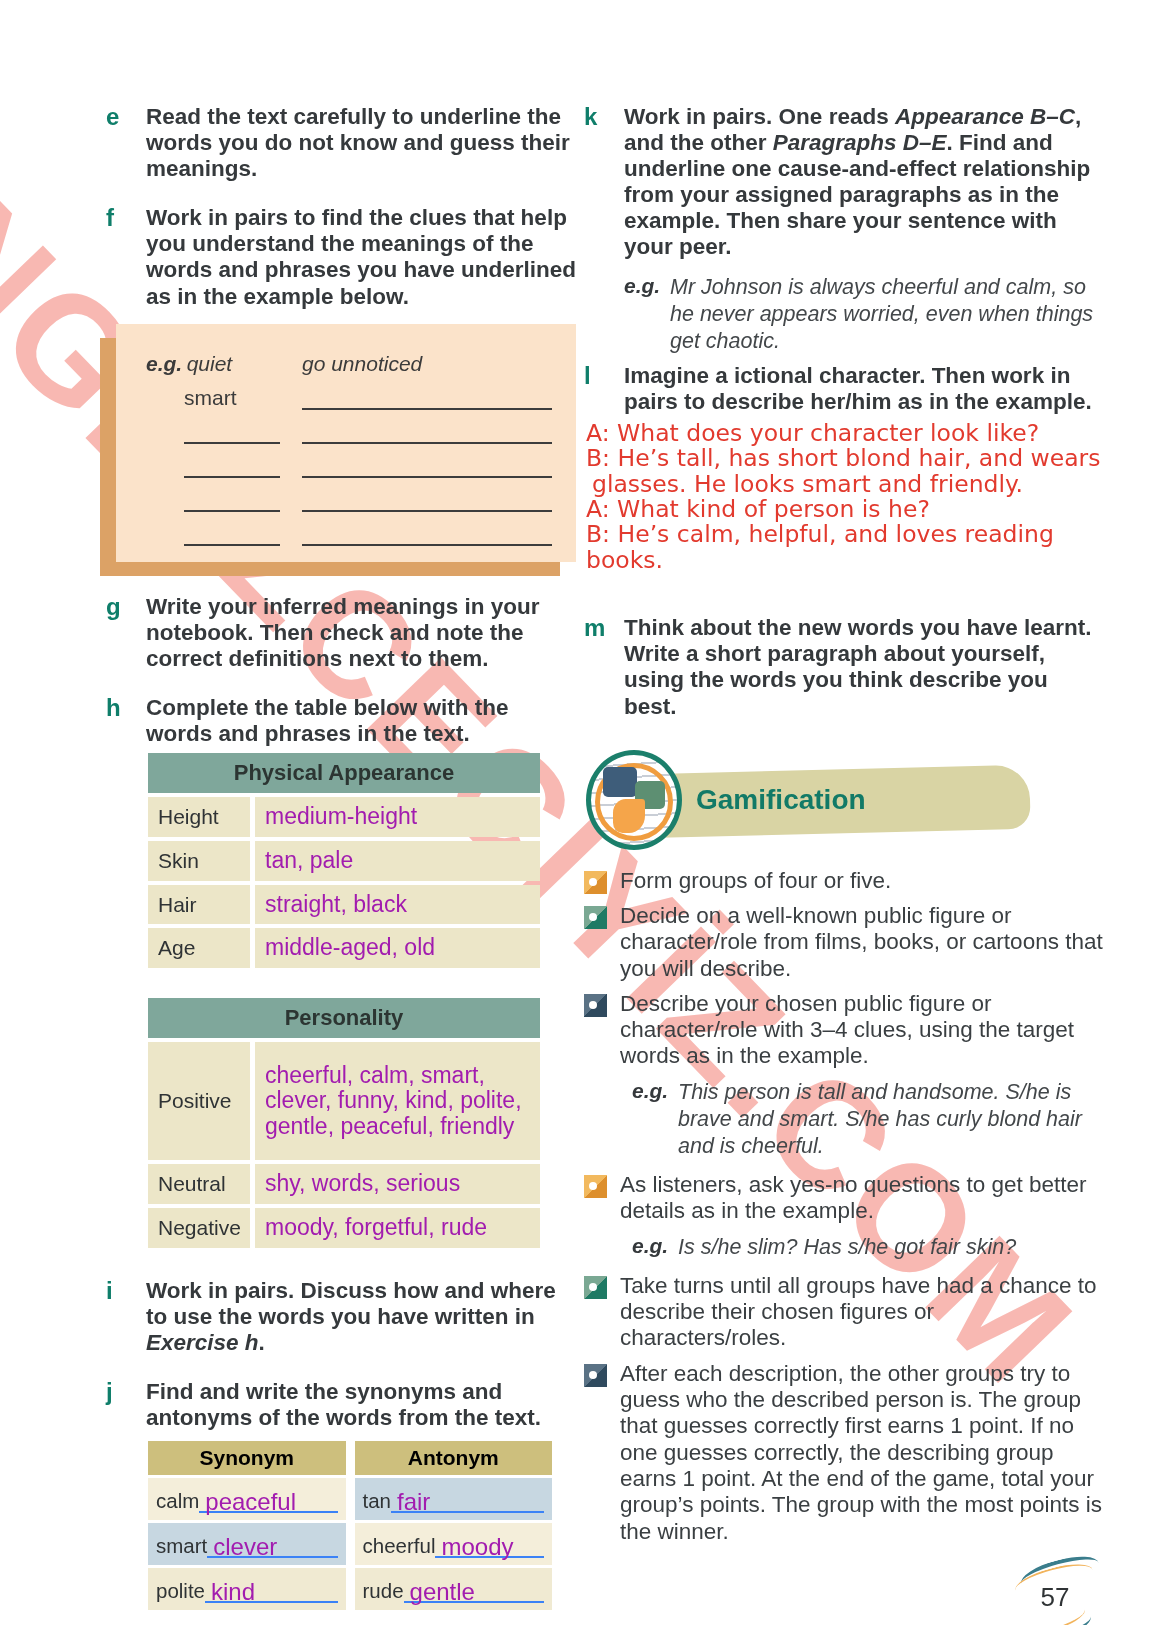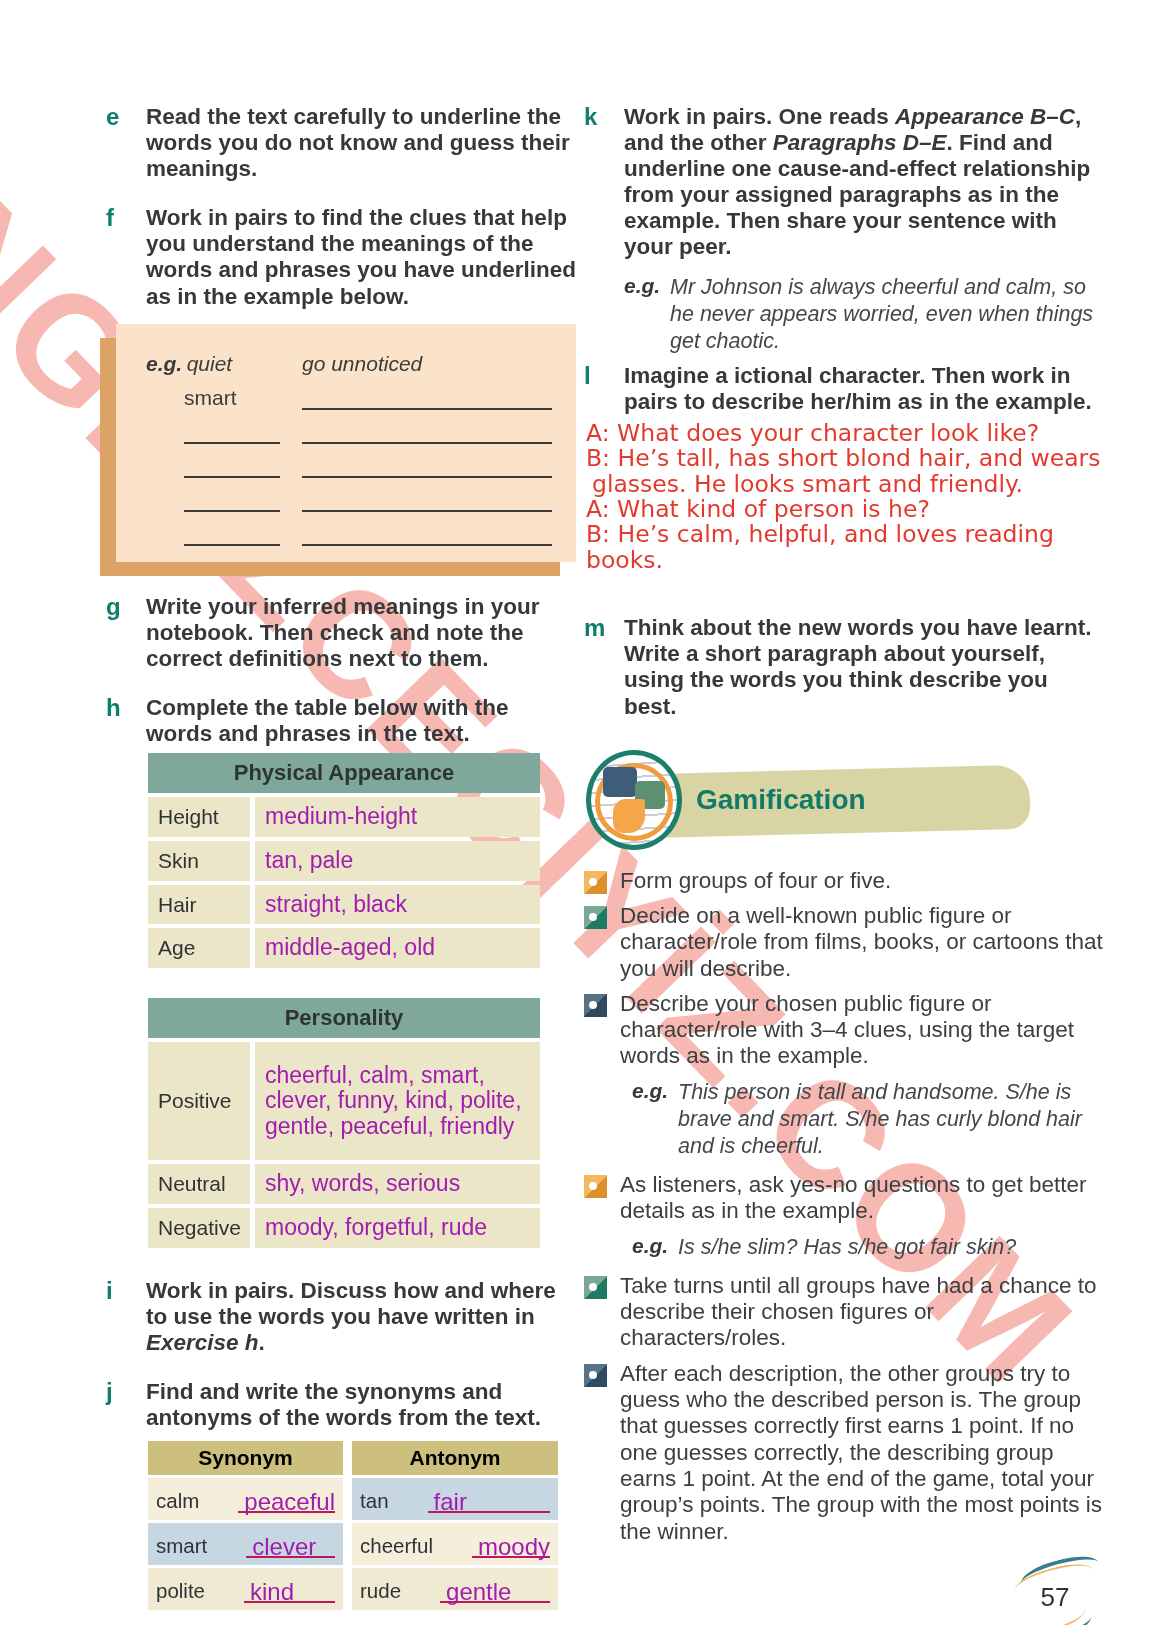--- a/index.html
+++ b/index.html
@@ -50,26 +50,26 @@
   .cell-label{font-size:21px;color:#2f3335;}
   .cell-value{font-size:23px;line-height:1.12;}
   .red{color:#a21caf;font-family:Liberation Sans, sans-serif;}
   .tall{min-height:104px;}
   
   .syn-wrap{display:grid;grid-template-columns:1fr 1fr;gap:9px;margin:10px 0 0 42px;width:404px;}
   .syn-header{
     background:#cdbf7d;text-align:center;font-weight:bold;font-size:21px;
     color:#000000;padding:5px 0;margin-bottom:3px;
   }
-  .syn-row{display:flex;align-items:flex-end;padding:5px 8px 7px 8px;min-height:30px;margin-bottom:3px;gap:32px;}
+  .syn-row{display:flex;align-items:flex-end;padding:5px 8px 7px 8px;min-height:30px;margin-bottom:3px;}
   .syn-row.r0{background:#f4eeda;}
   .syn-row.r1{background:#c7d7e1;}
   .syn-row.r2{background:#f0ead2;}
   .syn-word{font-size:20.5px;color:#2f3335;}
-  .syn-line{flex:1;border-bottom:2px solid #be185d;margin-left:7px;padding-left:6px;}
+  .syn-line{flex:1;border-bottom:2px solid #3b82f6;padding-left:6px;}
   .syn-ans{display:inline-block;font-size:24px;line-height:0.85;transform:translateY(3px);}
   
   .dialogue{margin:6px 0 42px 2px;width:518px;}
   .dlg-line{font-size:23.5px;line-height:1.08;color:#e23a2e;font-family:"DejaVu Sans",sans-serif;}
   
   .gami-head{position:relative;height:104px;margin:30px 0 14px 0;}
   .gami-banner{
     position:absolute;left:18px;top:20px;width:428px;height:64px;
     background:#d9d4a4;border-radius:14px 34px 22px 36px;transform:rotate(-1.4deg);
   }

